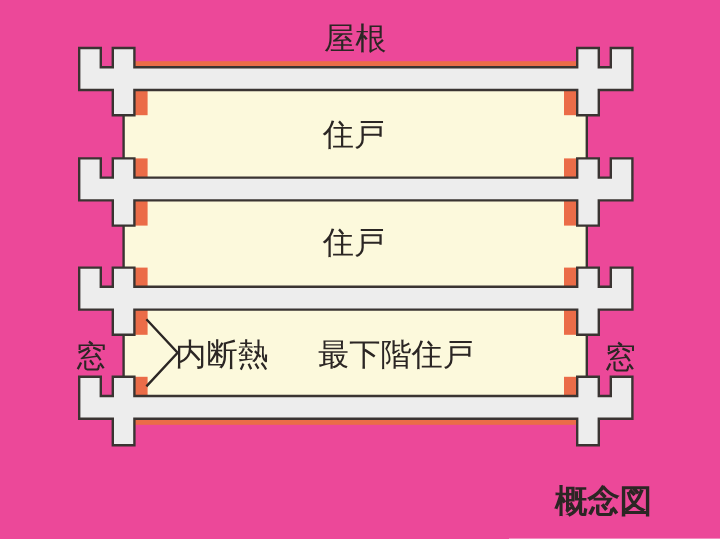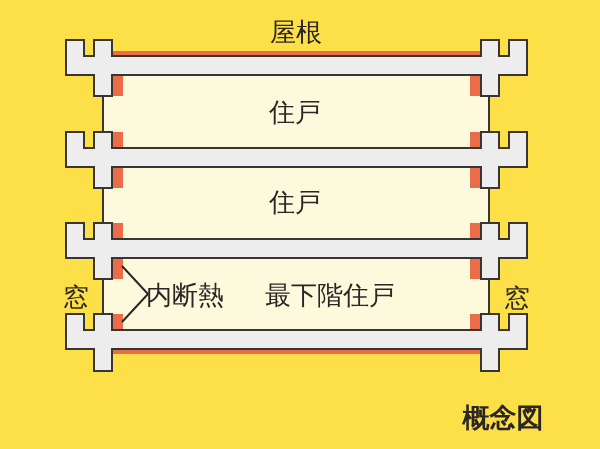--- a/index.html
+++ b/index.html
@@ -4,21 +4,21 @@
 <style>
   html, body {
     margin: 0;
     padding: 0;
     background: #ffffff;
   }
   .canvas {
     position: relative;
     width: 600px;
     height: 449px;
-    background: #fde047;
+    background: #ec4899;
     font-family: "Liberation Sans", sans-serif;
   }
   svg { display: block; }
   .room     { fill: #fcf9dc; }
   .ins      { fill: #eb6c48; }
   .concrete { fill: #ededed; stroke: #3a3432; stroke-width: 2; stroke-linejoin: miter; }
   .winline  { stroke: #3a3432; stroke-width: 2; }
   .leader   { fill: none; stroke: #2b2624; stroke-width: 2; }
   text {
     fill: #2b2624;

